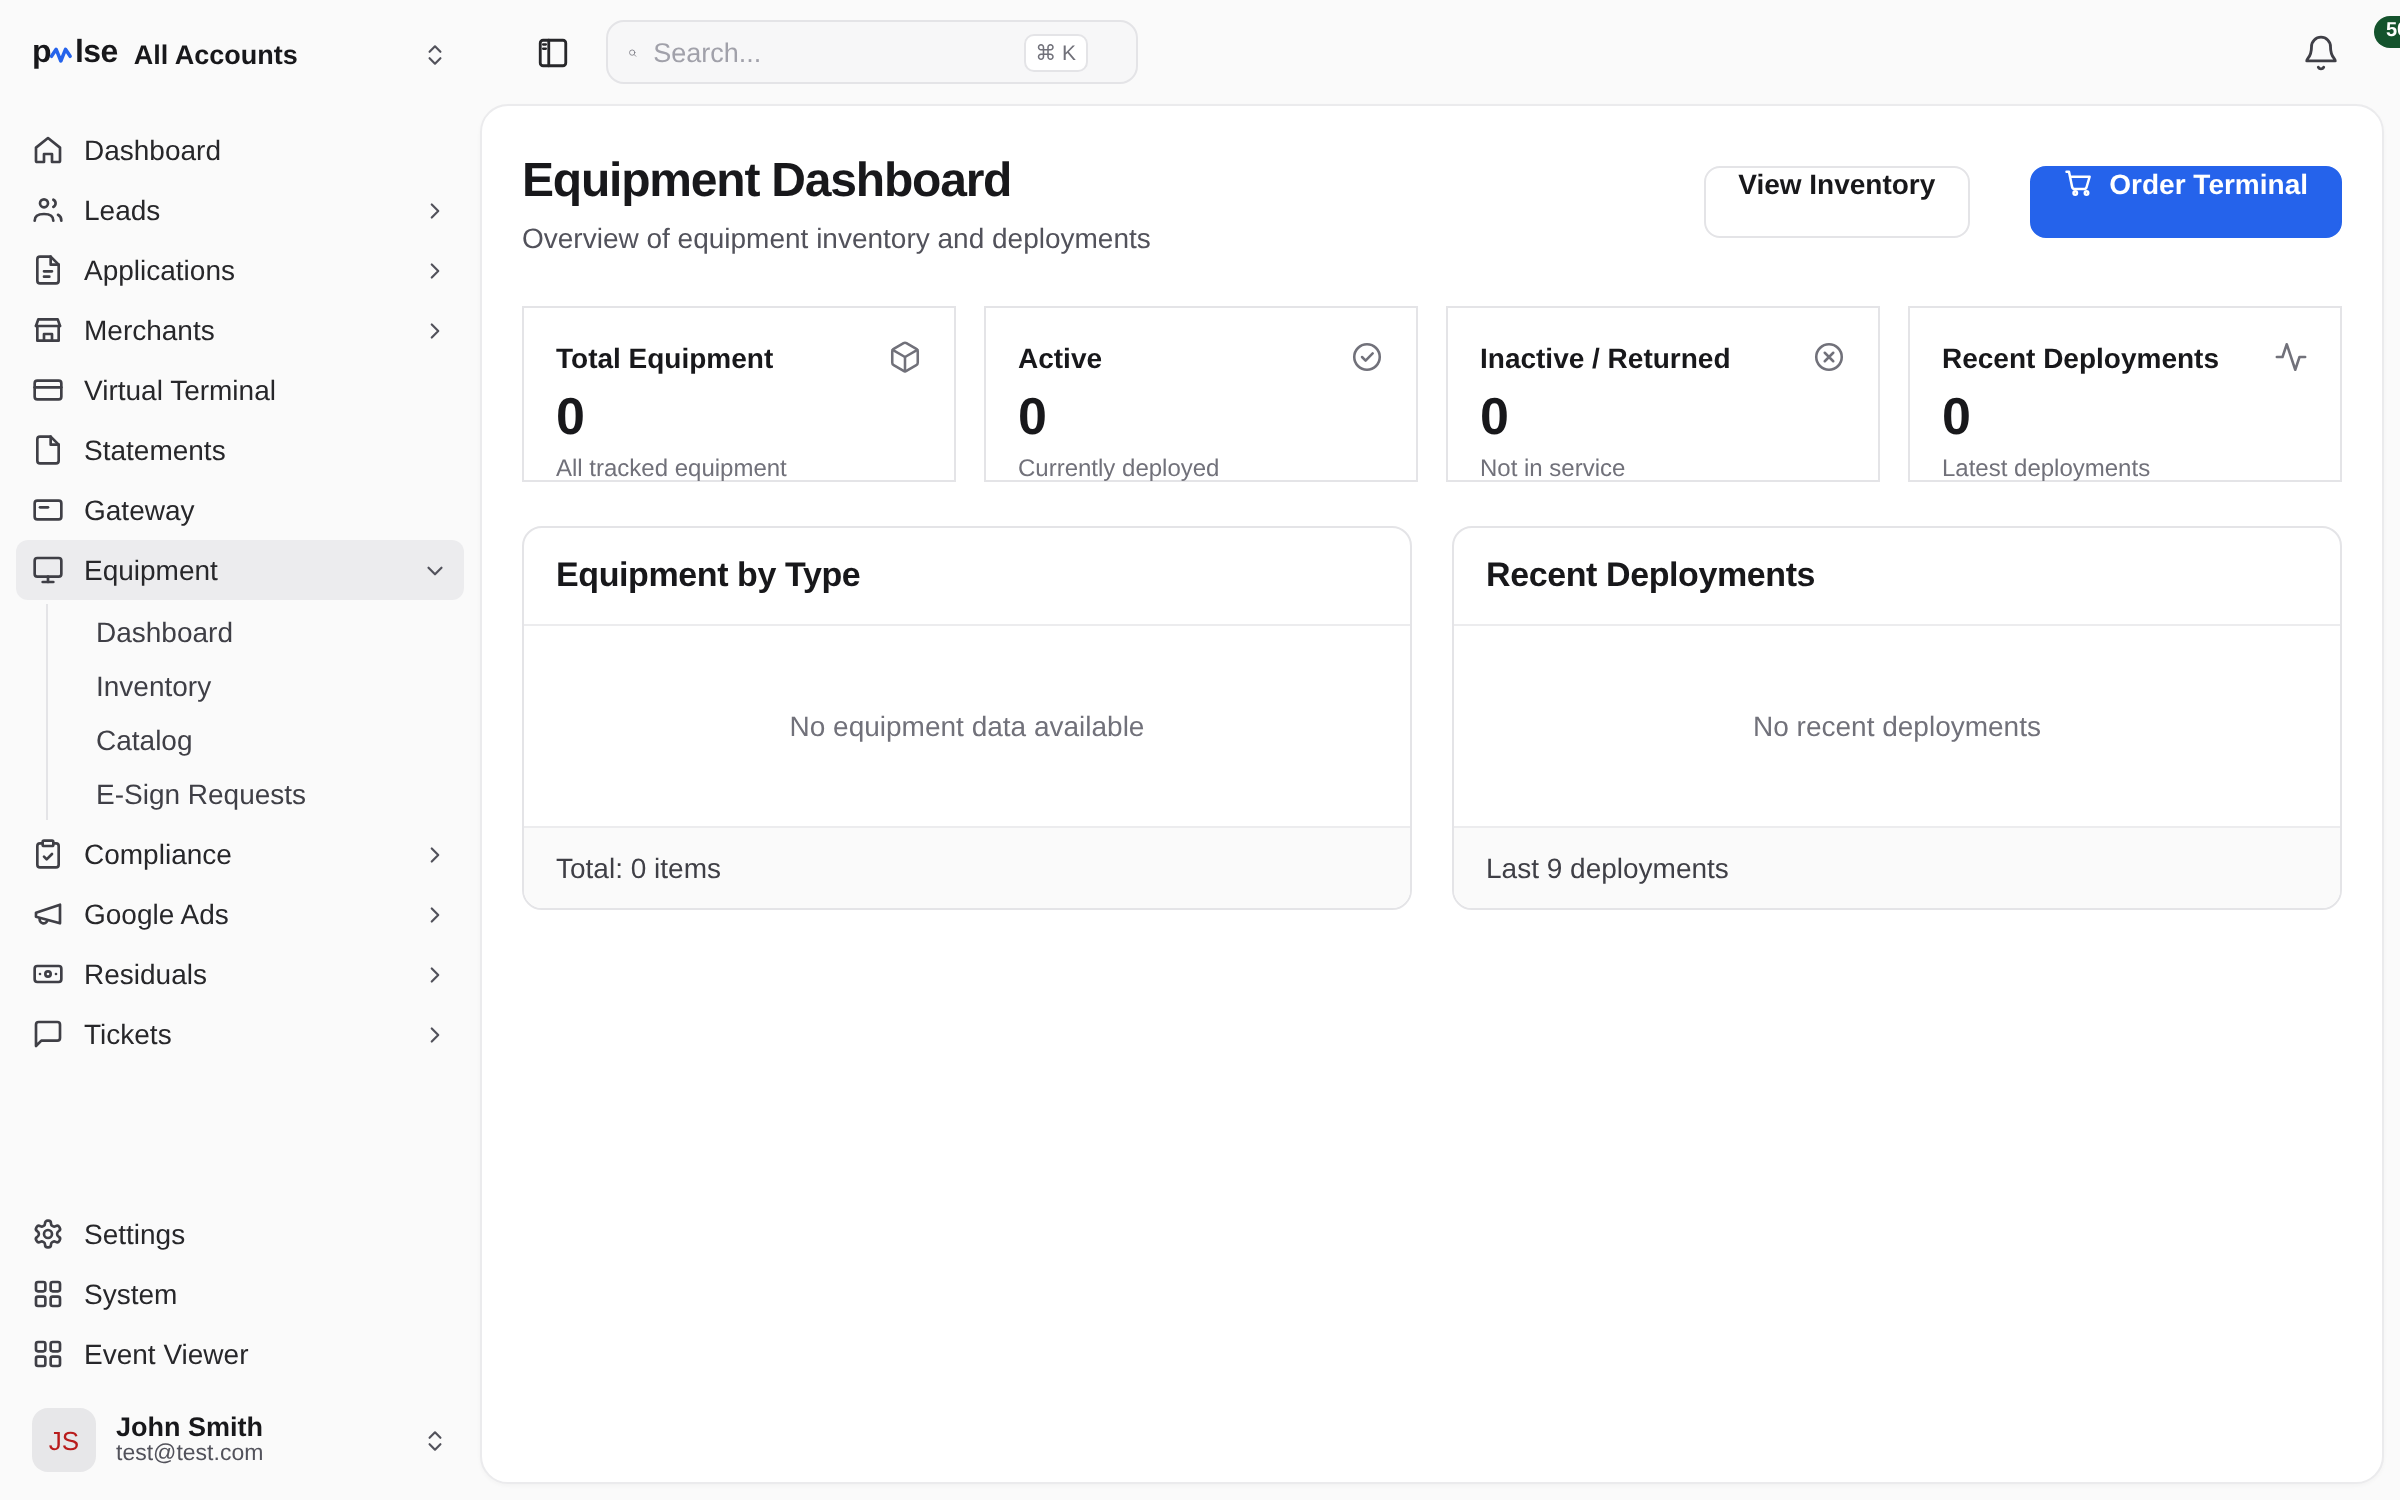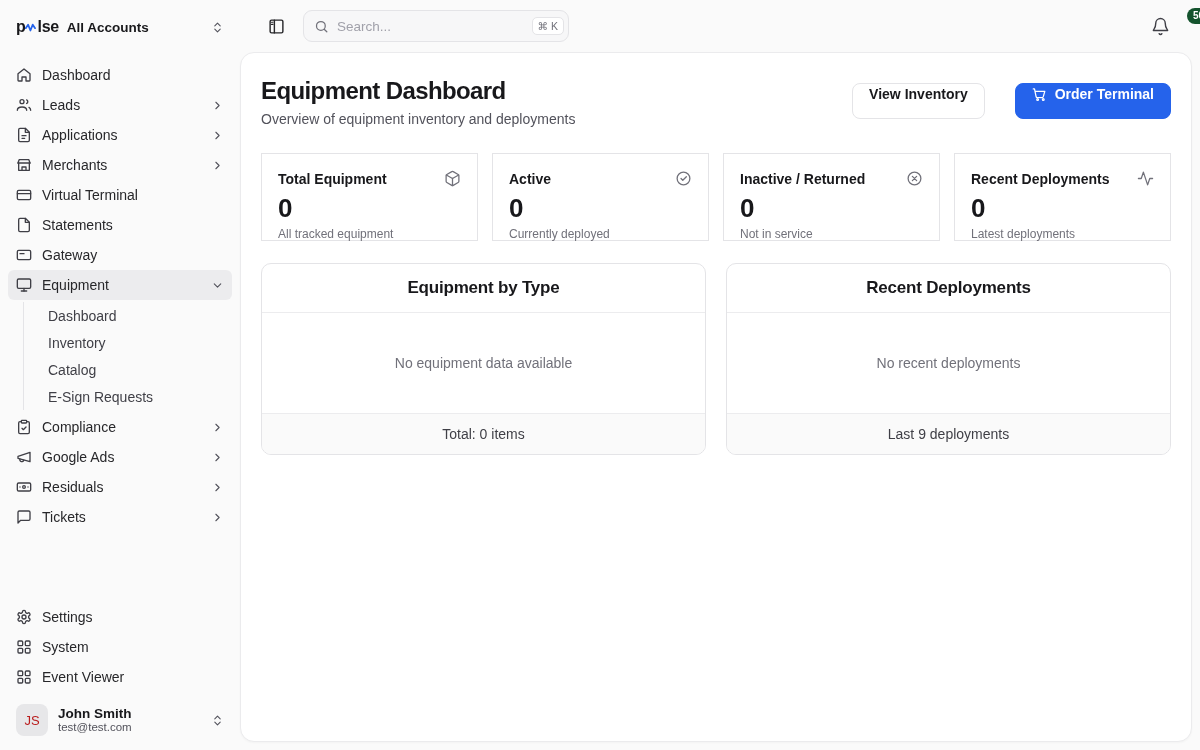--- a/index.html
+++ b/index.html
@@ -64,21 +64,21 @@
   .right { flex:1; display:flex; flex-direction:column; height:750px; }
 
   .topbar {
     height:52px; display:flex; align-items:center;
     padding:0 30px 0 28px; gap:18px;
   }
   .panel-toggle { color:#27272a; cursor:pointer; }
   .searchbox {
     width:266px; height:32px; background:#f7f7f8;
     border:1px solid #e4e4e7; border-radius:9px;
-    display:flex; align-items:center; gap:8px; padding:0 4px 0 10px;
+    display:flex; align-items:center; gap:8px; padding:0 24px 0 10px;
     cursor:text;
   }
   .searchbox .s-icon { color:#71717a; }
   .searchbox input {
     border:none; outline:none; background:transparent; flex:1;
     font-family:"Liberation Sans",sans-serif; font-size:13.5px; color:#18181b;
   }
   .searchbox input::placeholder { color:#a1a1aa; }
   .kbd {
     border:1px solid #e4e4e7; background:#fff; border-radius:5px;
@@ -98,41 +98,41 @@
     box-shadow:0 1px 2px rgba(0,0,0,.03);
     padding:24px 20px; overflow:hidden;
   }
 
   .page-header { display:flex; align-items:flex-start; justify-content:space-between; }
   .page-title { font-size:24px; font-weight:700; letter-spacing:-0.6px; }
   .page-subtitle { margin-top:6px; font-size:14px; color:#52525b; }
   .header-actions { display:flex; gap:10px; margin-top:6px; }
   .btn {
     height:36px; border-radius:8px; font-size:14px; font-weight:600;
-    display:inline-flex; align-items:flex-end; gap:8px; padding:16px 16px;
+    display:inline-flex; align-items:flex-start; gap:8px; padding:0 16px;
     cursor:pointer; font-family:"Liberation Sans",sans-serif;
   }
   .btn-outline { background:#fff; border:1px solid #e4e4e7; color:#18181b; }
   .btn-primary { background:#2563eb; border:1px solid #2563eb; color:#fff;margin-left:20px; }
 
   .stats-row { display:flex; gap:14px; margin-top:26px; }
   .stat-card {
     flex:1; border:1px solid #e4e4e7; border-radius:0; background:#fff;
     padding:16px; height:88px;
   }
   .stat-top { display:flex; align-items:center; justify-content:space-between; }
   .stat-label { font-size:14px; font-weight:600; }
   .stat-icon { color:#71717a; }
   .stat-value { font-size:26px; font-weight:700; margin-top:8px; line-height:1; }
   .stat-sub { font-size:12px; color:#71717a; margin-top:6px; }
 
   .panels-row { display:flex; gap:20px; margin-top:22px; }
   .panel {
     flex:1; border:1px solid #e4e4e7; border-radius:10px; background:#fff;
-    display:flex; flex-direction:column; overflow:hidden; height:192px;text-align:center;
+    display:flex; flex-direction:column; overflow:hidden; height:192px;
   }
   .panel-header { padding:14px 16px; border-bottom:1px solid #ececee; }
   .panel-title { font-size:17px; font-weight:600; letter-spacing:-0.2px; }
   .panel-body { flex:1; display:flex; align-items:center; justify-content:center; }
   .panel-empty { font-size:14px; color:#71717a; }
   .panel-footer {
     border-top:1px solid #ececee; background:#fafafa;
     padding:12px 16px; font-size:14px; color:#3f3f46;
   }
 </style>

